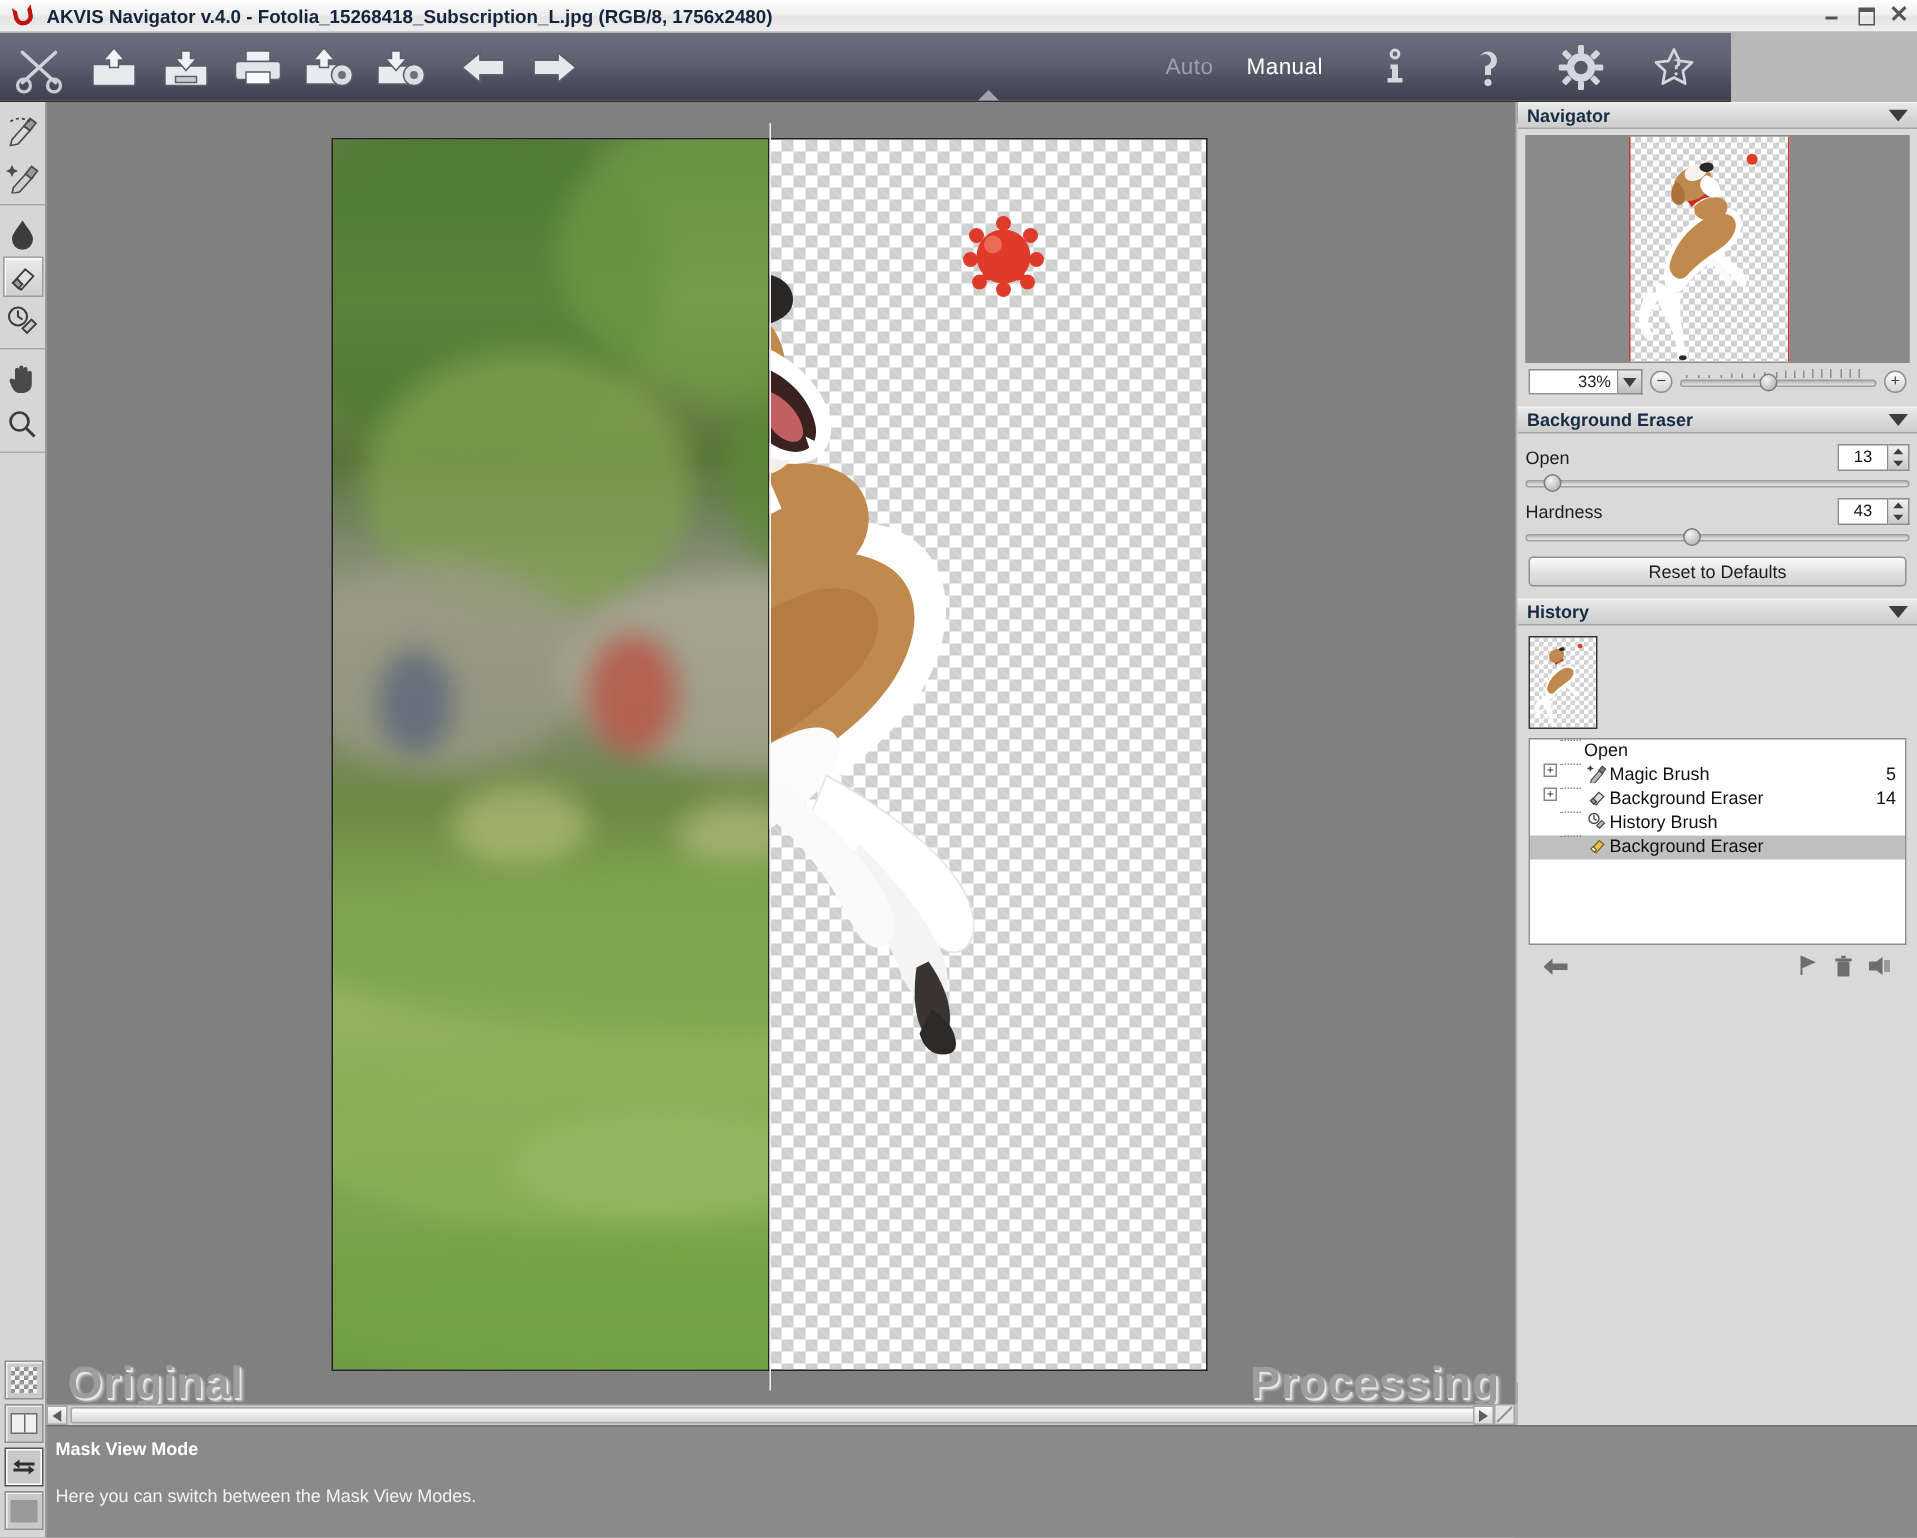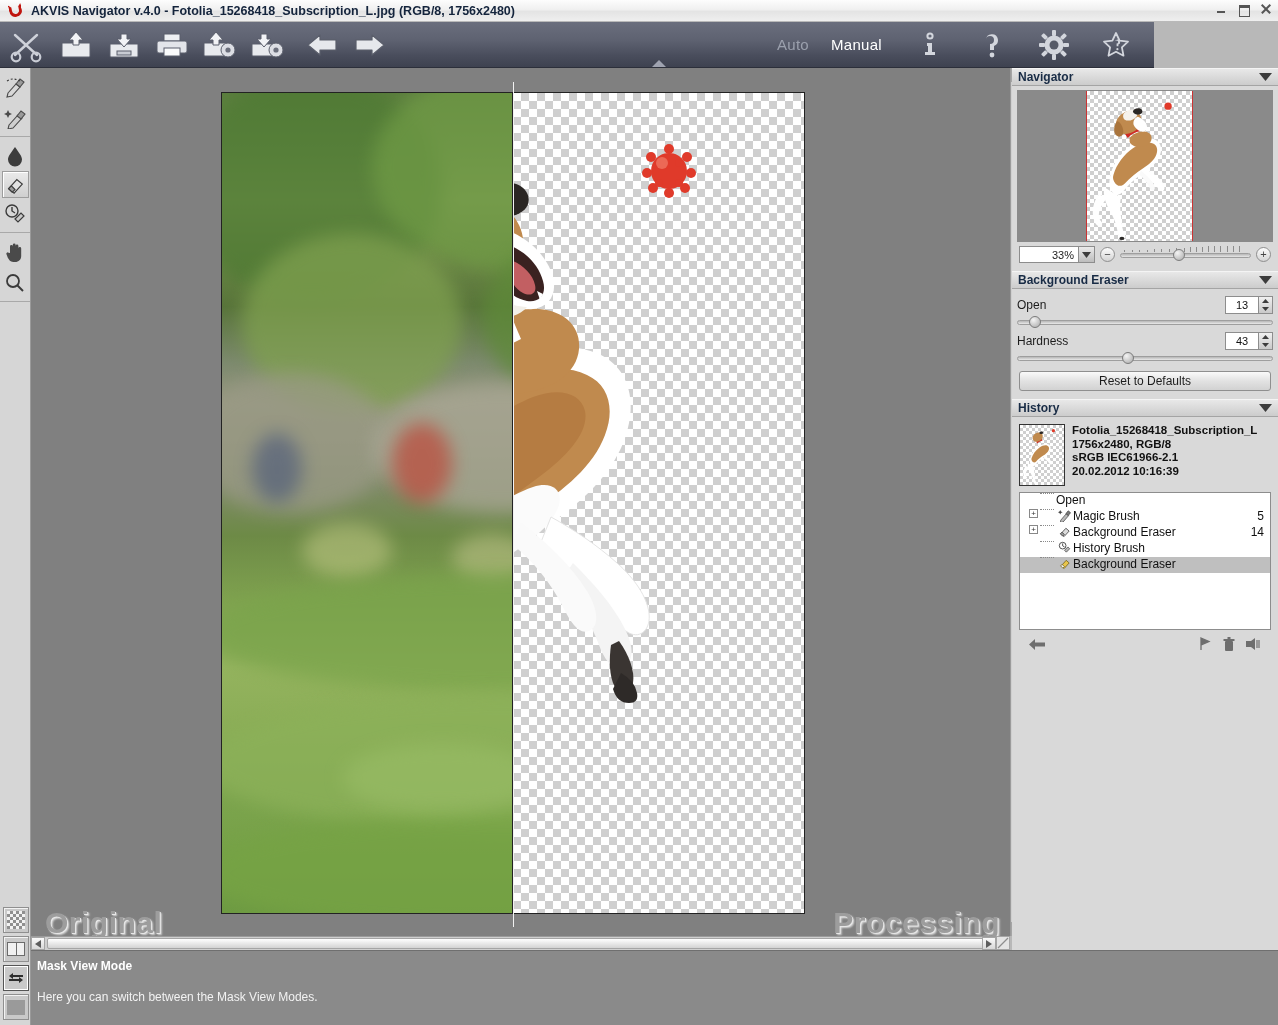--- a/index.html
+++ b/index.html
@@ -771,26 +771,20 @@
             <path d="M70 560 C40 600 28 650 44 700 C52 726 68 738 82 732 C92 727 90 714 82 706 C66 688 66 656 84 624 C96 602 108 586 118 576 z" fill="#ffffff"></path>
             <path d="M100 520 C92 560 104 600 126 640 C146 676 166 716 172 760 C176 792 186 806 200 806 C214 806 220 794 212 780 C198 756 196 720 192 690 C188 652 182 612 190 576 z" fill="#ffffff"></path>
             <path d="M130 470 C140 400 190 330 250 290 C300 256 346 246 380 262 C404 274 414 300 408 330 C400 372 368 404 330 430 C288 458 240 496 206 540 C180 574 150 566 134 532 C126 514 126 492 130 470 z" fill="#ffffff"></path>
             <path d="M150 452 C166 396 208 340 258 306 C298 278 338 268 366 282 C388 292 394 316 384 342 C372 374 342 398 310 418 C276 440 238 470 212 500 C192 522 166 514 154 490 C146 476 146 464 150 452 z" fill="#c08a4e"></path>
             <path d="M330 424 C352 436 376 452 396 470 C414 486 426 504 428 520 C430 536 420 546 408 540 C394 533 386 514 372 498 C356 480 336 464 318 454 z" fill="#ffffff"></path>
             <path d="M212 228 C230 204 258 188 288 184 L298 214 C270 218 244 232 228 252 z" fill="#cf2b24"></path>
             <path d="M170 150 C188 120 222 100 254 104 C286 108 306 130 302 160 C298 192 272 216 238 226 C206 236 178 224 168 198 C162 180 162 164 170 150 z" fill="#c08a4e"></path>
             <path d="M262 96 C280 86 300 88 306 100 C312 112 302 122 286 124 C270 126 256 116 256 106 z" fill="#2b2724"></path>
           </svg>
         </div>
-        <div id="hist-meta">
-          <div>Fotolia_15268418_Subscription_L</div>
-          <div>1756x2480, RGB/8</div>
-          <div>sRGB IEC61966-2.1</div>
-          <div>20.02.2012 10:16:39</div>
-        </div>
       </div>
 
       <div id="hist-list">
         <div class="hrow">
           <div class="exp none"></div>
           <div class="dots"></div>
           <div class="hname">Open</div>
         </div>
         <div class="hrow">
           <div class="exp">+</div>

